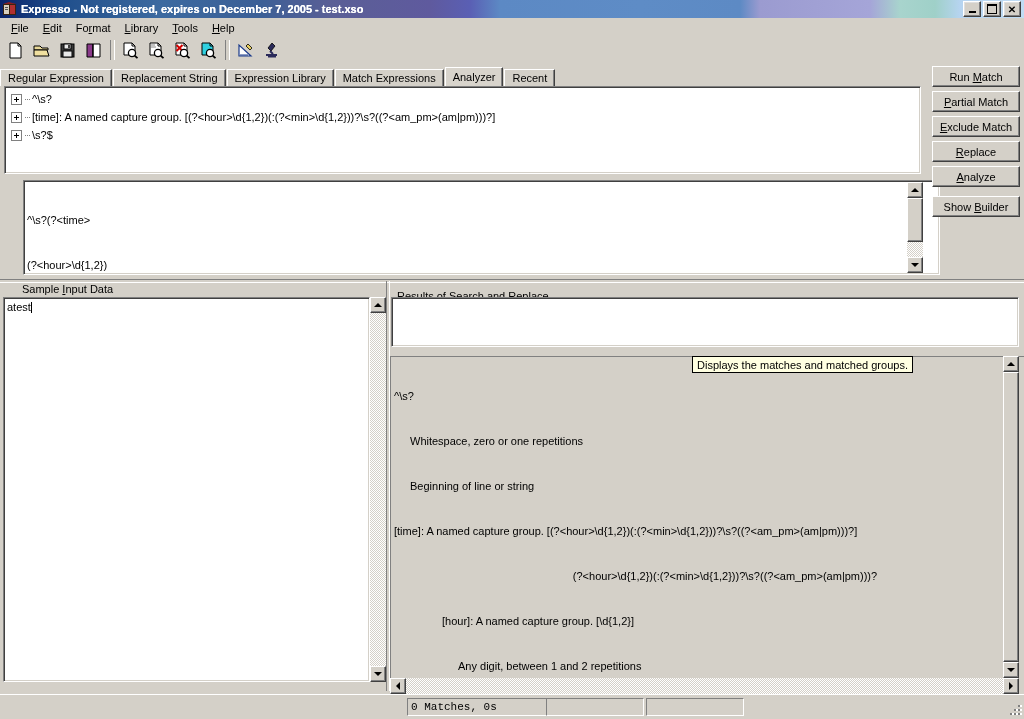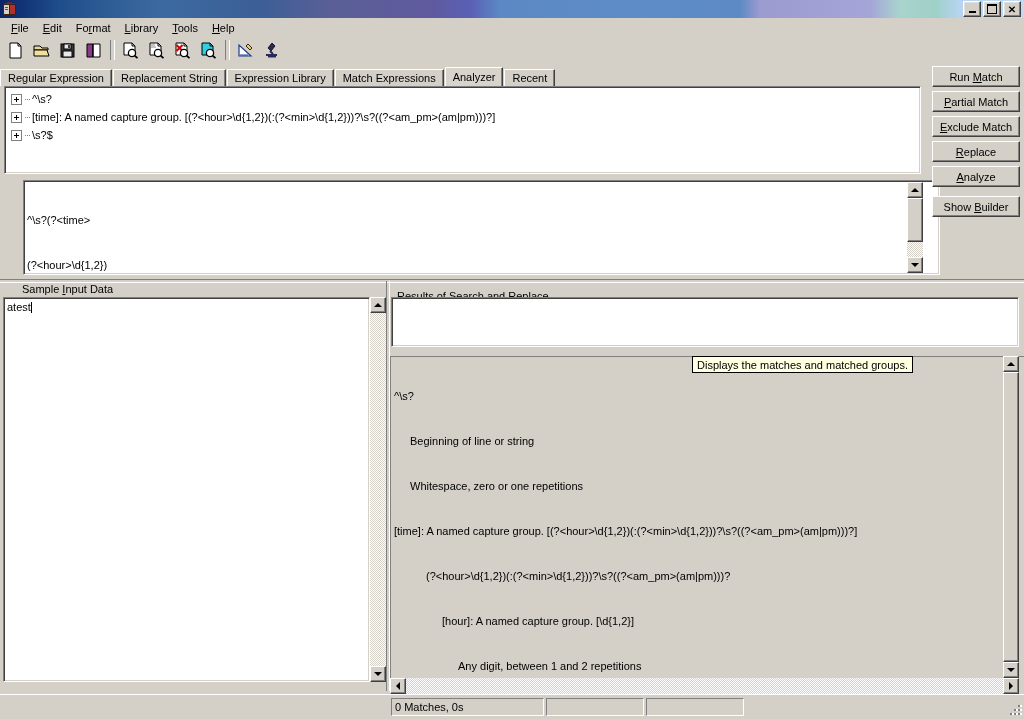--- a/index.html
+++ b/index.html
@@ -217,20 +217,21 @@
     <span class="tb-icon">
       <svg width="16" height="16" viewBox="0 0 16 16">
         <rect x="1" y="3" width="13" height="11" fill="#3b2410"></rect>
         <rect x="2" y="4" width="5" height="9" fill="#d8d0c0"></rect>
         <rect x="8" y="4" width="5" height="9" fill="#b03030"></rect>
         <path d="M1 3 L7 1 L14 3 Z" fill="#8a2020"></path>
         <rect x="3" y="6" width="3" height="1" fill="#555"></rect>
         <rect x="3" y="8" width="3" height="1" fill="#555"></rect>
       </svg>
     </span>
+    <span class="tb-title">Expresso - Not registered, expires on December 7, 2005 - test.xso</span>
     <span class="tb-spacer"></span>
     <span class="tb-buttons">
       <span class="tb-btn">
           <span class="g min-g"></span>
         </span>
       <span class="tb-btn">
           <span class="g max-g"></span>
         </span>
       <span class="tb-btn">
           <span class="g close-g">✕</span>
@@ -432,24 +433,24 @@
 
   <div class="vline" style="left:386px;top:281px;height:410px;"></div>
 
   <div class="sunken" style="position:absolute;left:391px;top:297px;width:628px;height:50px;">
     <div style="padding:2px 0 0 3px;font-size:11px;line-height:15px;"></div>
   </div>
 
   <div class="analysis">
     <div class="an-inner">
       <div class="an-line" style="padding-left:0px;">^\s?</div>
+      <div class="an-line" style="padding-left:16px;">Whitespace, zero or one repetitions</div>
       <div class="an-line" style="padding-left:16px;">Beginning of line or string</div>
-      <div class="an-line" style="padding-left:16px;">Whitespace, zero or one repetitions</div>
       <div class="an-line" style="padding-left:0px;">[time]: A named capture group. [(?&lt;hour&gt;\d{1,2})(:(?&lt;min&gt;\d{1,2}))?\s?((?&lt;am_pm&gt;(am|pm)))?]</div>
-      <div class="an-line" style="padding-left:32px;">(?&lt;hour&gt;\d{1,2})(:(?&lt;min&gt;\d{1,2}))?\s?((?&lt;am_pm&gt;(am|pm)))?</div>
+      <div class="an-line" style="padding-left:32px;text-align:center;">(?&lt;hour&gt;\d{1,2})(:(?&lt;min&gt;\d{1,2}))?\s?((?&lt;am_pm&gt;(am|pm)))?</div>
       <div class="an-line" style="padding-left:48px;">[hour]: A named capture group. [\d{1,2}]</div>
       <div class="an-line" style="padding-left:64px;">Any digit, between 1 and 2 repetitions</div>
       
       
       
       
       
       
       
       
@@ -479,21 +480,21 @@
       <span class="arr arr-lf"></span>
     </div>
     <div class="sb-btn" style="left:613px;top:0;width:16px;height:16px;">
       <span class="arr arr-rt"></span>
     </div>
   </div>
 
   <div class="tooltip">Displays the matches and matched groups.</div>
 
   <div class="statusbar">
-    <div class="st-panel" style="left:391px;width:153px;">0 Matches, 0s</div>
+    <div class="st-panel" style="left:407px;width:153px;font-family:Liberation Mono, monospace;">0 Matches, 0s</div>
     <div class="st-panel" style="left:546px;width:98px;"></div>
     <div class="st-panel" style="left:646px;width:98px;"></div>
     <div class="grip">
       <b style="left:9px;top:1px;width:2px;height:2px;"></b>
       <i style="left:11px;top:1px;width:2px;height:2px;"></i>
       <b style="left:5px;top:5px;width:2px;height:2px;"></b>
       <i style="left:7px;top:5px;width:2px;height:2px;"></i>
       <b style="left:9px;top:5px;width:2px;height:2px;"></b>
       <i style="left:11px;top:5px;width:2px;height:2px;"></i>
       <b style="left:1px;top:9px;width:2px;height:2px;"></b>

